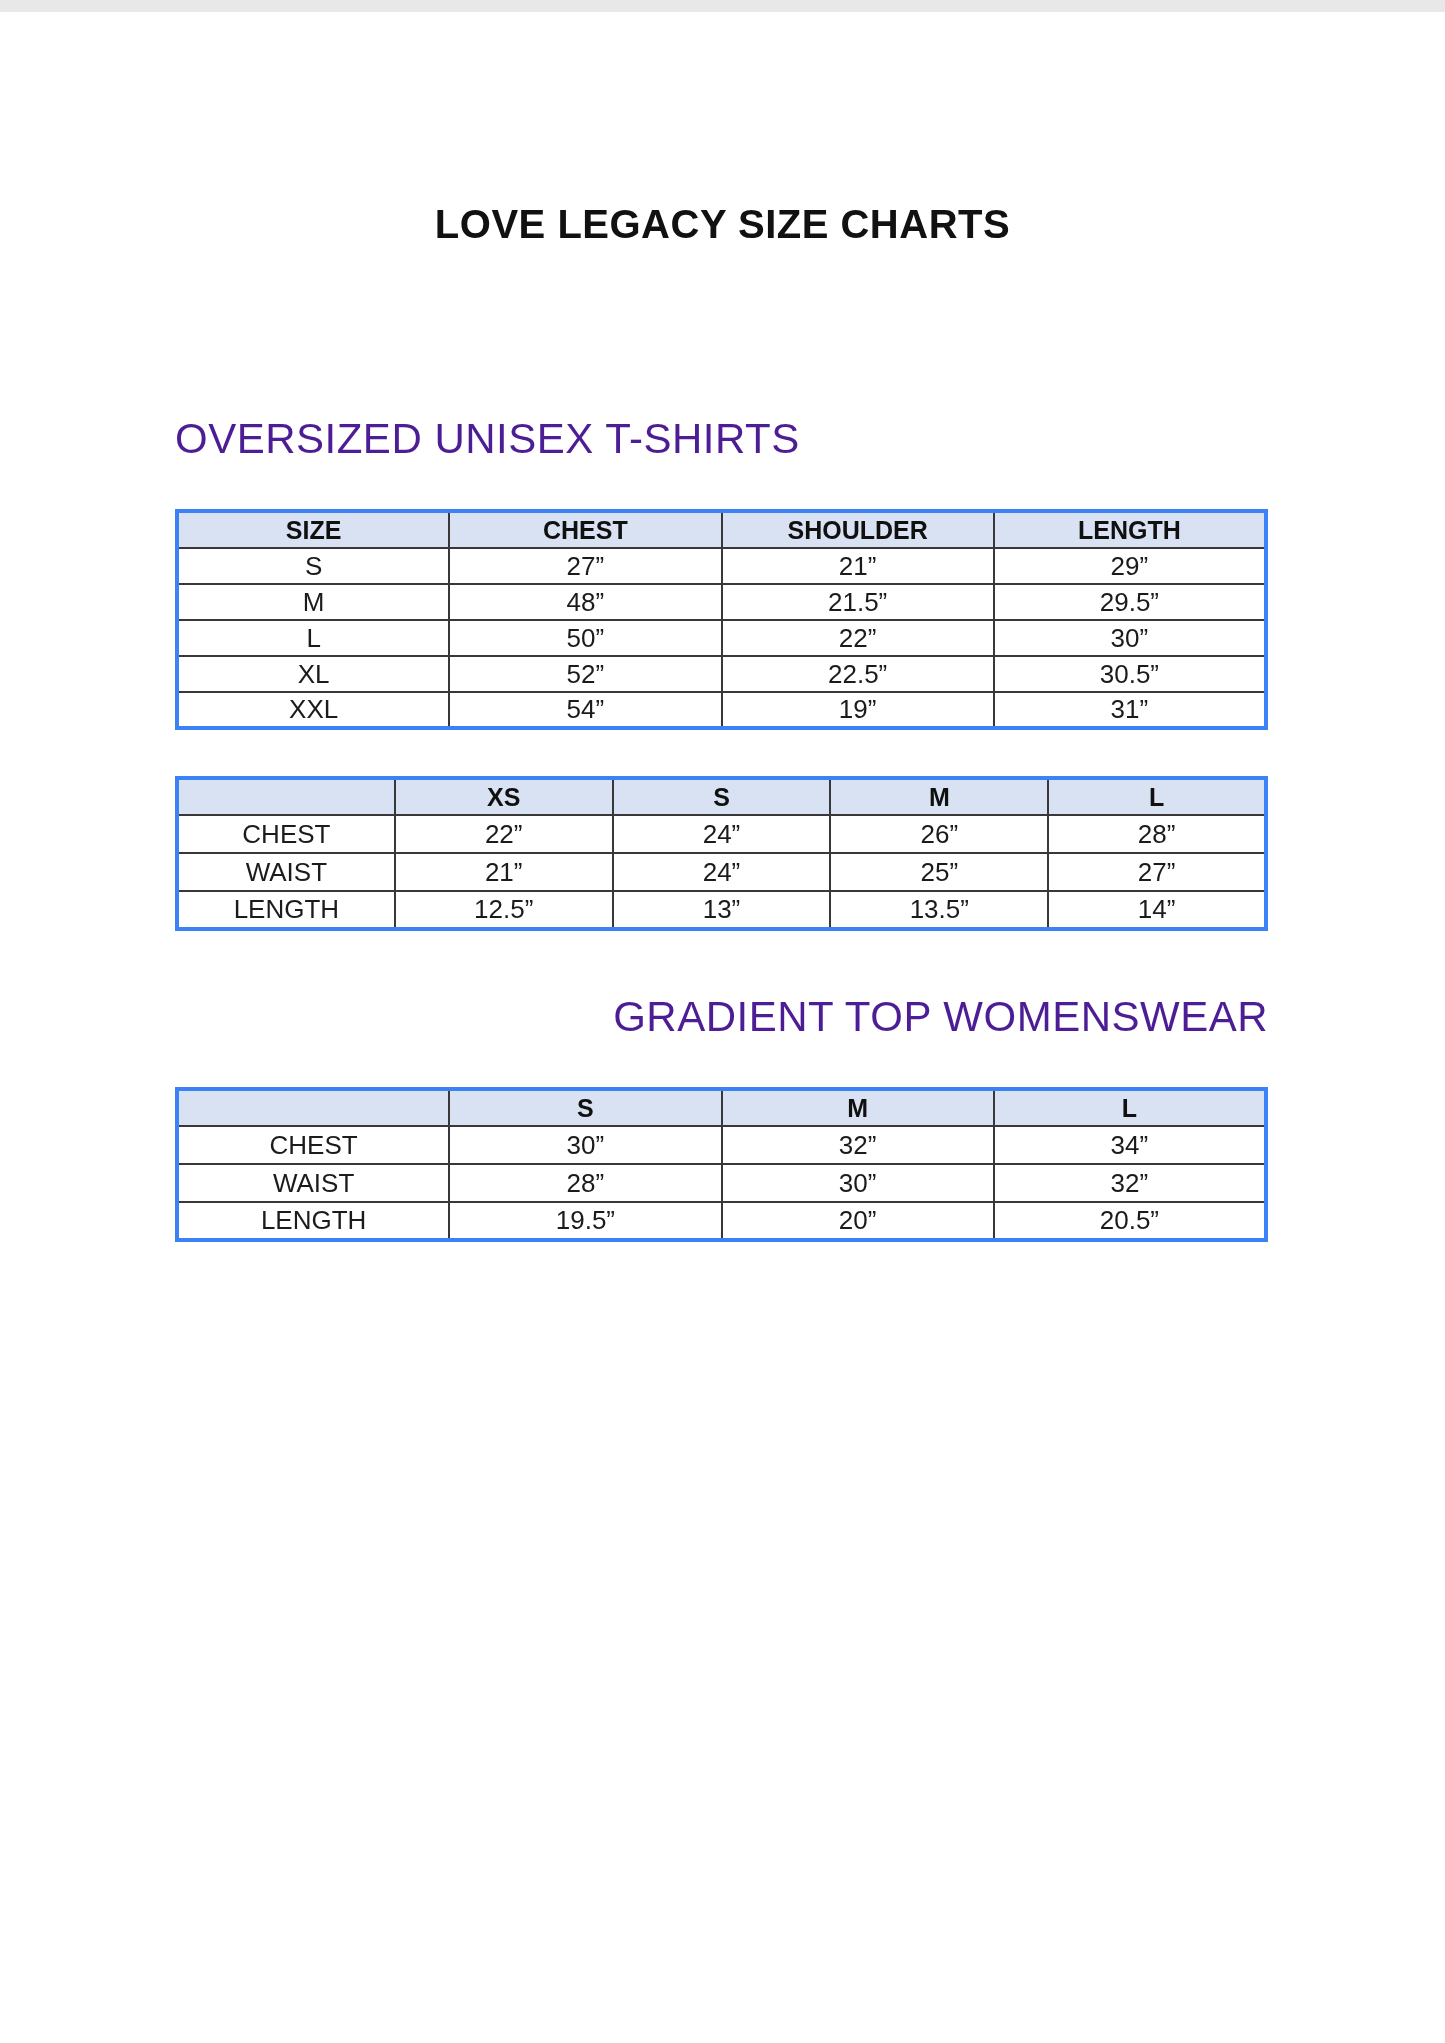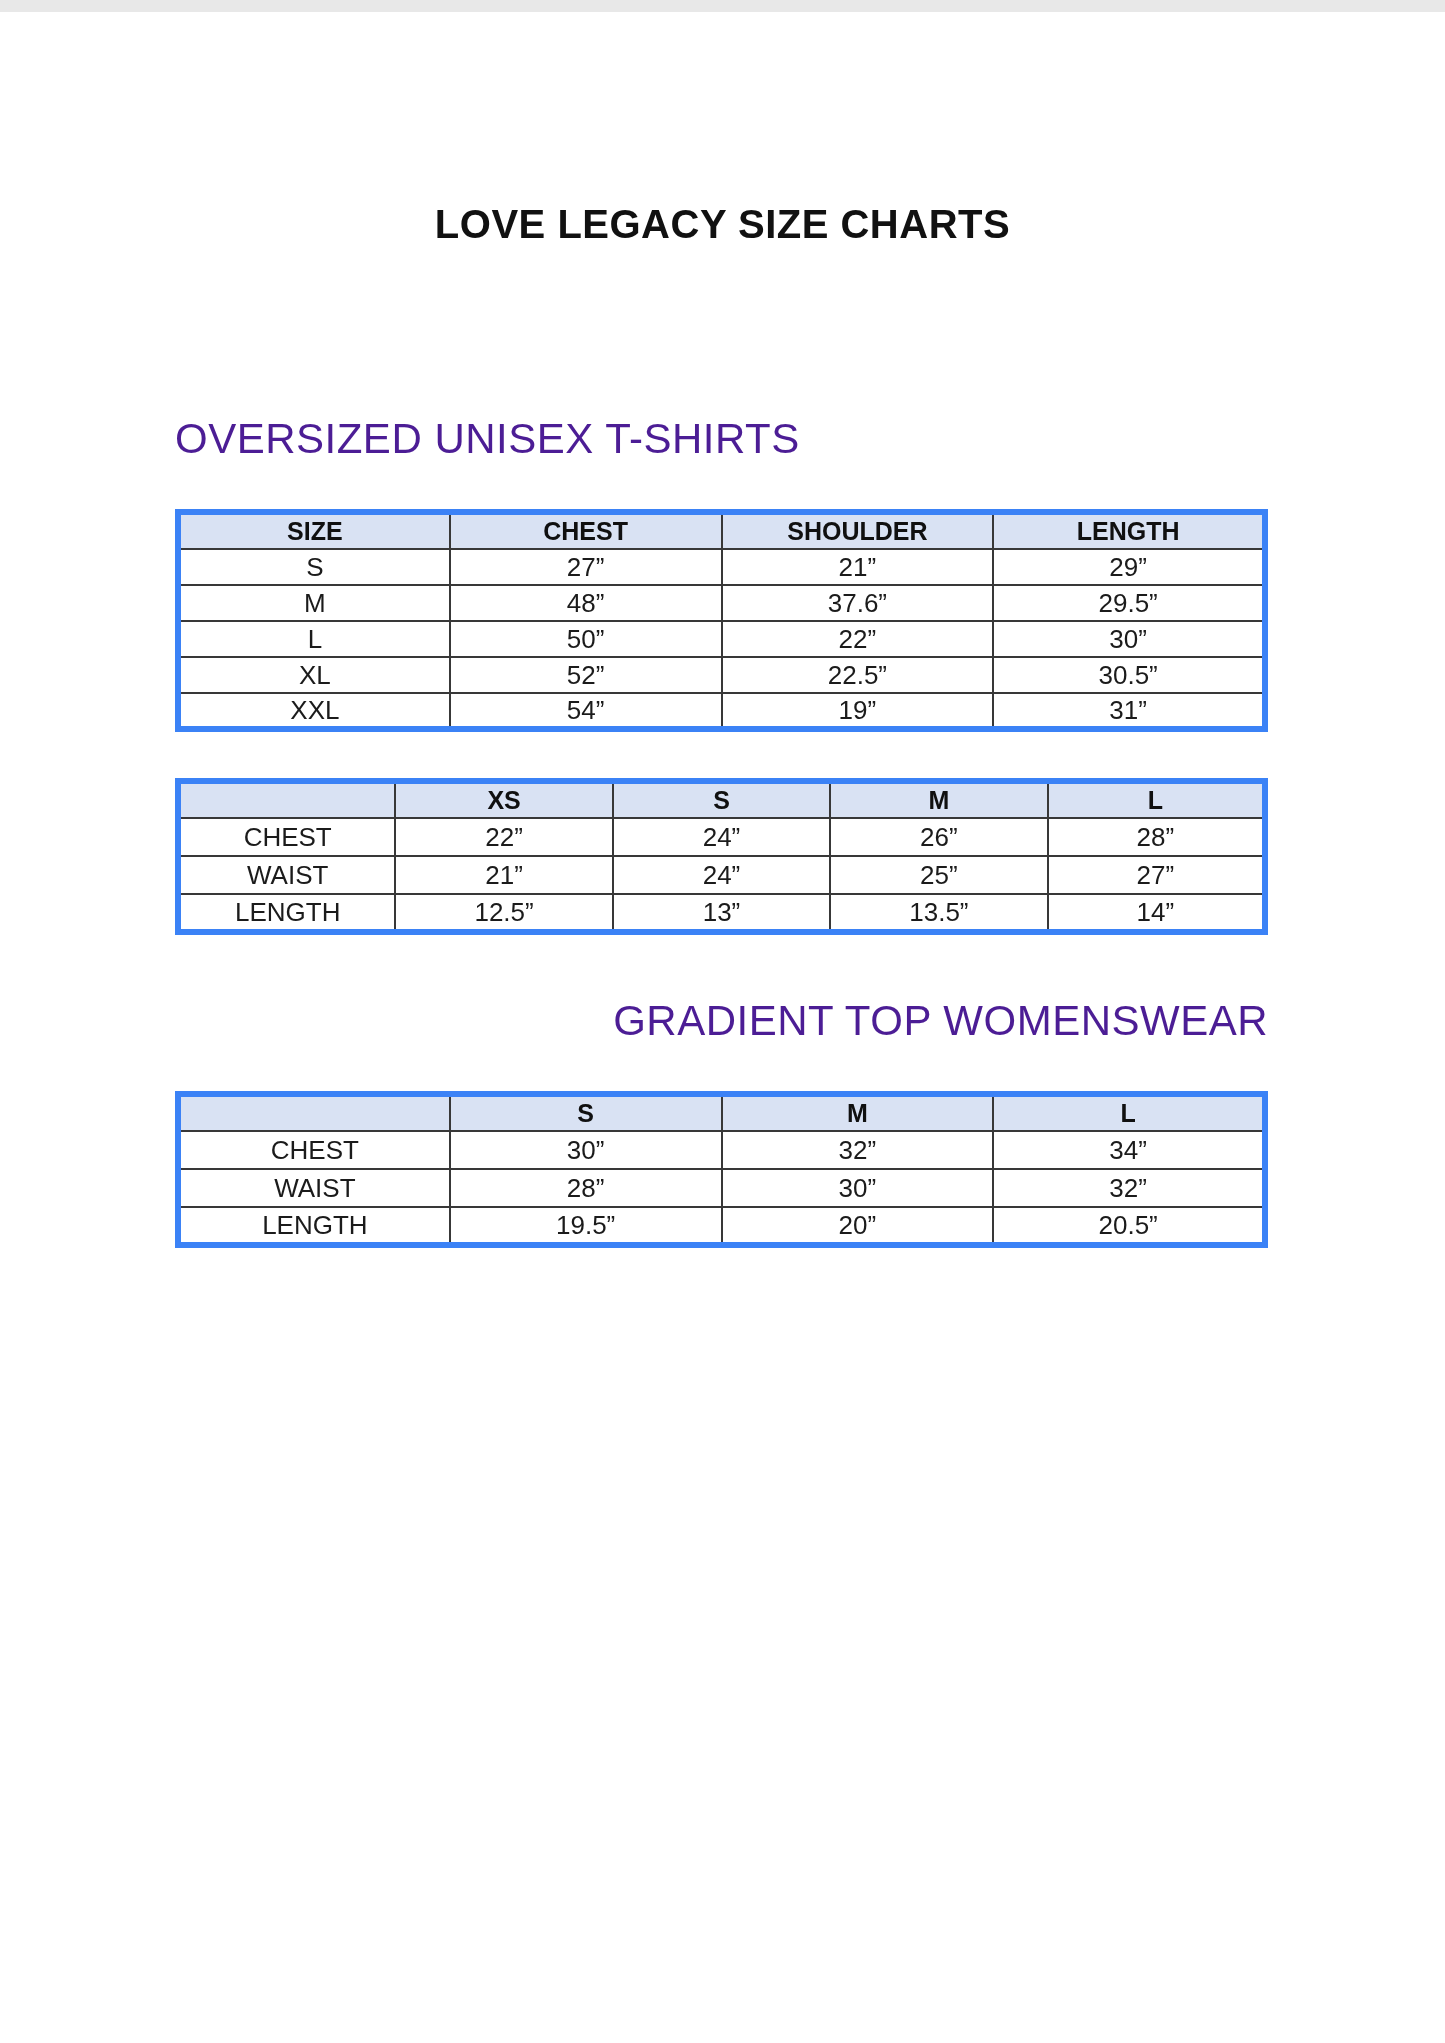--- a/index.html
+++ b/index.html
@@ -35,21 +35,21 @@
     letter-spacing: 0.5px;
   }
   .chart-section:nth-of-type(1) .section-heading { margin-top: 167px; }
   .chart-section:nth-of-type(2) .section-heading { margin-top: 86px; }
   .chart-section:nth-of-type(3) .section-heading { margin-top: 62px; text-align: right; }
   .chart-section table {
     margin-top: 46px;
     width: 100%;
     border-collapse: collapse;
     table-layout: fixed;
-    border: 6px solid #3b82f6;
+    border: 4px solid #3b82f6;
     padding-left: 20px;
   }
   .chart-section th, .chart-section td {
     border: 2px solid #383838;
     text-align: center;
     vertical-align: middle;
     overflow: hidden;
     white-space: nowrap;
   }
   .chart-section th {
@@ -92,21 +92,21 @@
           <tbody>
             <tr>
               <td>S</td>
               <td>27”</td>
               <td>21”</td>
               <td>29”</td>
             </tr>
             <tr>
               <td>M</td>
               <td>48”</td>
-              <td>37.6”</td>
+              <td>21.5”</td>
               <td>29.5”</td>
             </tr>
             <tr>
               <td>L</td>
               <td>50”</td>
               <td>22”</td>
               <td>30”</td>
             </tr>
             <tr>
               <td>XL</td>

